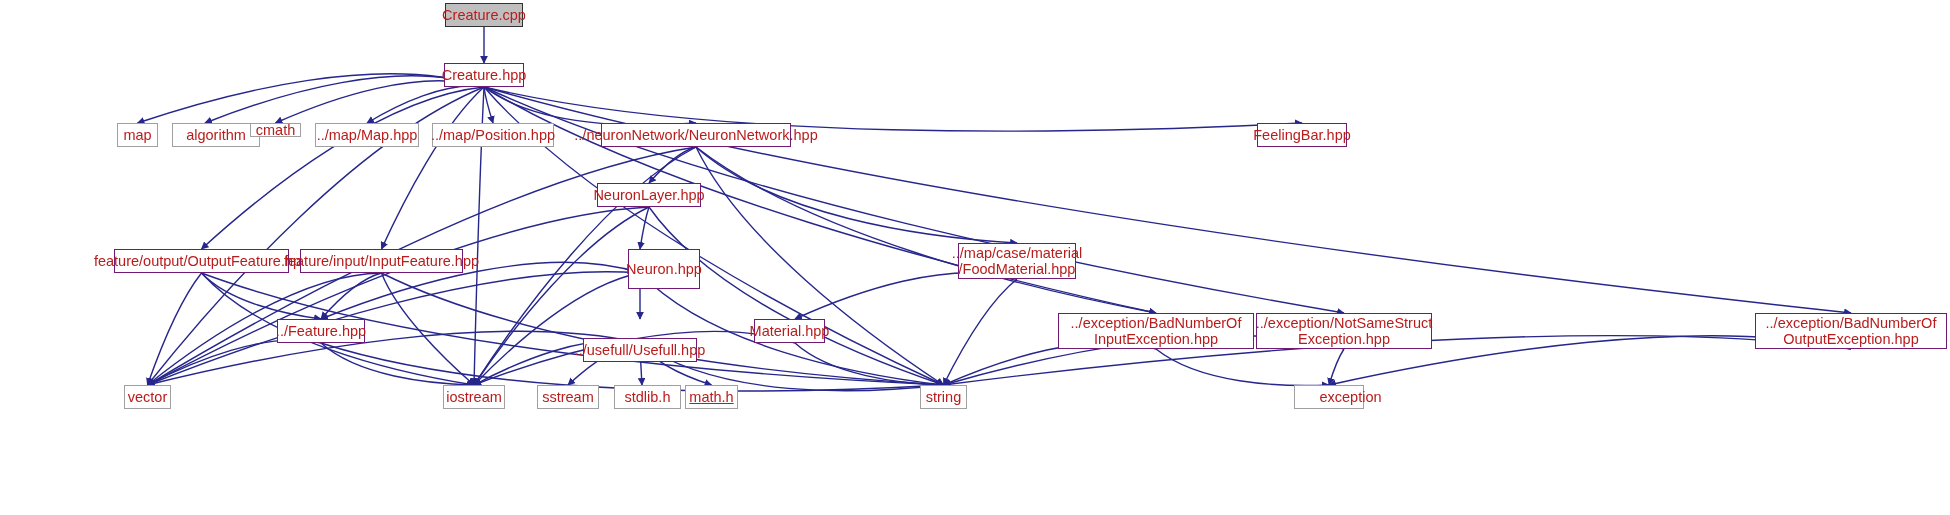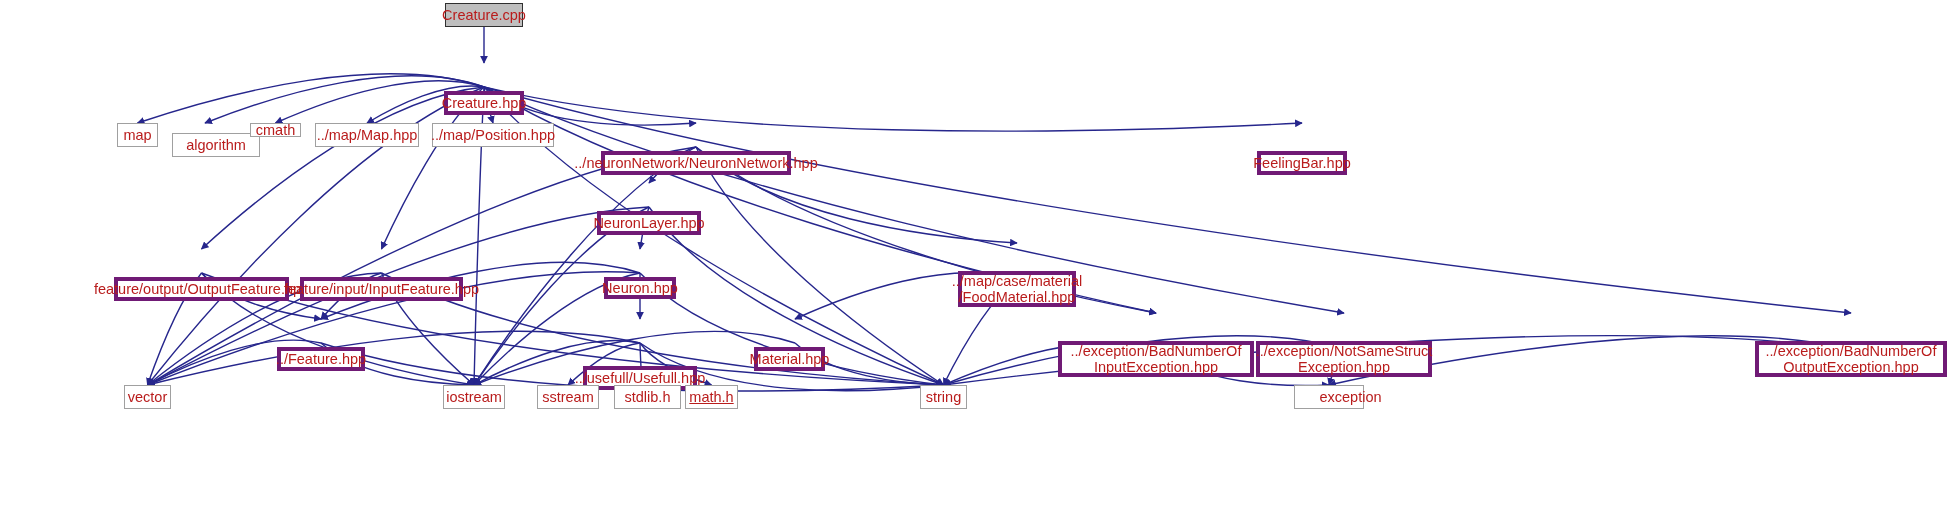--- a/index.html
+++ b/index.html
@@ -33,22 +33,21 @@
     background: #ffffff;
     border: 1px solid #a0a0a0;
     color: #b91c1c;
     font-size: 14.5px;
     line-height: 1.12;
     letter-spacing: 0px;
     white-space: pre-line;
     z-index: 5;
   }
   .node.strong {
-    border: 4px solid #701a75;
-    margin-top: 28px;
+    border: 1px solid #701a75;
   }
   .node.current {
     background: #bfbfbf;
     border: 1px solid #303030;
   }
 </style>
 </head>
 <body>
 
 <div id="canvas">
@@ -117,30 +116,30 @@
         <path d="M 1344 349 C 1227.9208256509407 315.25668536671697, 1053.6704128254703 353.00834268335853, 943.5 385" marker-end="url(#arrow)"></path>
         <path d="M 1851 349 C 1701.8127079689232 315.1842655493887, 1473.6463539844617 352.9721327746944, 1329 385" marker-end="url(#arrow)"></path>
         <path d="M 1851 349 C 1595.1559172143611 315.11457977868474, 1196.7279586071804 352.93728988934237, 943.5 385" marker-end="url(#arrow)"></path>
       </g>
   </svg>
 
   <div id="node-layer">
       <div class="node current" style="left: 445px; top: 3px; width: 78px; height: 24px;">Creature.cpp</div>
       <div class="node strong" style="left: 444px; top: 63px; width: 80px; height: 24px;">Creature.hpp</div>
       <div class="node" style="left: 117px; top: 123px; width: 41px; height: 24px;">map</div>
-      <div class="node" style="left: 172px; top: 133px; width: 88px; height: 24px;">algorithm</div>
+      <div class="node" style="left: 172px; top: 123px; width: 88px; height: 24px;">algorithm</div>
       <div class="node" style="left: 250px; top: 123px; width: 51px; height: 14px;">cmath</div>
       <div class="node" style="left: 315px; top: 123px; width: 104px; height: 24px;">../map/Map.hpp</div>
       <div class="node" style="left: 432px; top: 123px; width: 122px; height: 24px;">../map/Position.hpp</div>
       <div class="node strong" style="left: 601px; top: 123px; width: 190px; height: 24px;">../neuronNetwork/NeuronNetwork.hpp</div>
       <div class="node strong" style="left: 1257px; top: 123px; width: 90px; height: 24px;">FeelingBar.hpp</div>
       <div class="node strong" style="left: 597px; top: 183px; width: 104px; height: 24px;">NeuronLayer.hpp</div>
       <div class="node strong" style="left: 114px; top: 249px; width: 175px; height: 24px;">feature/output/OutputFeature.hpp</div>
       <div class="node strong" style="left: 300px; top: 249px; width: 163px; height: 24px;">feature/input/InputFeature.hpp</div>
-      <div class="node strong" style="left: 604px; top: 249px; width: 72px; height: 22px;">Neuron.hpp</div>
+      <div class="node strong" style="left: 628px; top: 249px; width: 72px; height: 40px;">Neuron.hpp</div>
       <div class="node strong" style="left: 958px; top: 243px; width: 118px; height: 36px;">../map/case/material
 /FoodMaterial.hpp</div>
       <div class="node strong" style="left: 277px; top: 319px; width: 88px; height: 24px;">../Feature.hpp</div>
       <div class="node strong" style="left: 583px; top: 338px; width: 114px; height: 24px;">../usefull/Usefull.hpp</div>
       <div class="node strong" style="left: 754px; top: 319px; width: 71px; height: 24px;">Material.hpp</div>
       <div class="node strong" style="left: 1058px; top: 313px; width: 196px; height: 36px;">../exception/BadNumberOf
 InputException.hpp</div>
       <div class="node strong" style="left: 1256px; top: 313px; width: 176px; height: 36px;">../exception/NotSameStruct
 Exception.hpp</div>
       <div class="node strong" style="left: 1755px; top: 313px; width: 192px; height: 36px;">../exception/BadNumberOf

